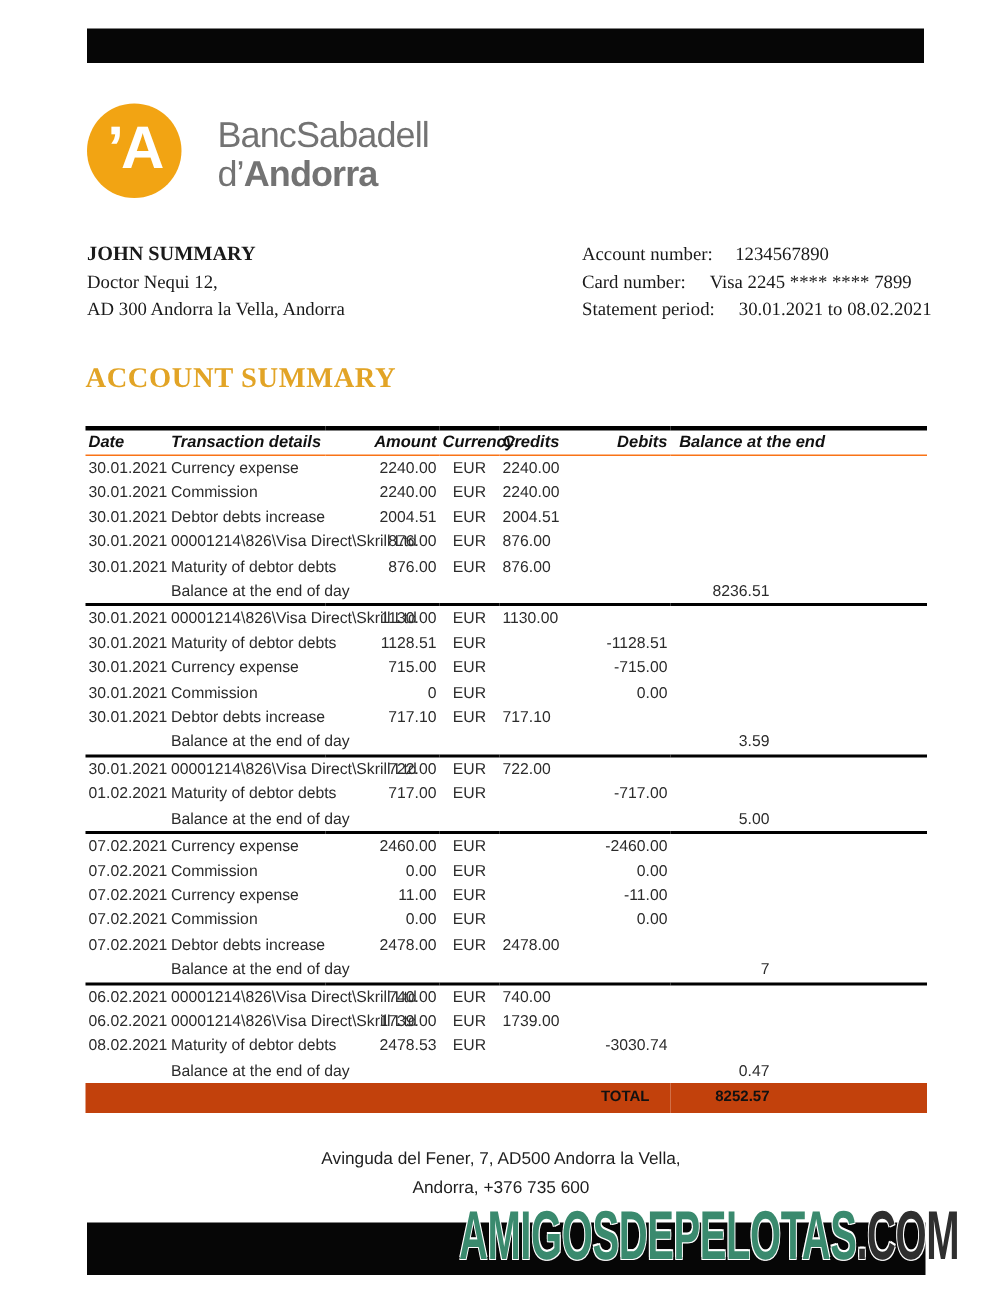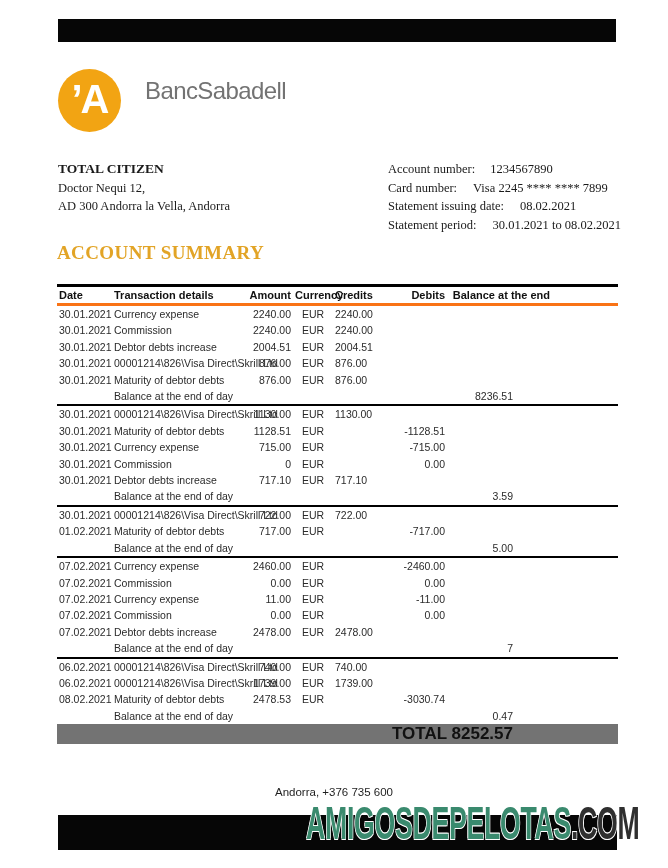--- a/index.html
+++ b/index.html
@@ -37,36 +37,36 @@
     color:#E2A426; letter-spacing:0.4px; }
 
   
   .stmt-table { position:absolute; left:57px; top:284px; width:561px;
     border-collapse:collapse; table-layout:fixed; }
   .stmt-table col.c1 { width:55px; }  .stmt-table col.c2 { width:105px; }
   .stmt-table col.c3 { width:76px; }  .stmt-table col.c4 { width:40px; }
   .stmt-table col.c5 { width:57px; }  .stmt-table col.c6 { width:57px; }
   .stmt-table col.c7 { width:171px; }
   .stmt-table th {
-    border-top:3px solid #000; border-bottom:3px solid #f97316;
-    font-size:11px; padding:2px 2px; color:#111; white-space:nowrap;
+    border-top:3px solid #000; border-bottom:1px solid #f97316;
+    font-size:11px; padding:2px 2px; color:#111; white-space:nowrap;font-style:italic;
   }
   .stmt-table td { font-size:10.5px; color:#2b2b2b; padding:2px 2px;
     line-height:12.4px; white-space:nowrap; overflow:visible; }
   .stmt-table th:nth-child(1), .stmt-table td:nth-child(1) { text-align:left; }
   .stmt-table th:nth-child(2), .stmt-table td:nth-child(2) { text-align:left; }
   .stmt-table th:nth-child(3), .stmt-table td:nth-child(3) { text-align:right; }
   .stmt-table th:nth-child(4), .stmt-table td:nth-child(4) { text-align:center; }
   .stmt-table th:nth-child(5), .stmt-table td:nth-child(5) { text-align:left; }
   .stmt-table th:nth-child(6), .stmt-table td:nth-child(6) { text-align:right; }
   .stmt-table th:nth-child(7) { text-align:right; padding-right:68px; }
   .stmt-table td:nth-child(7) { text-align:right; padding-right:105px; }
   .stmt-table tr.group-end td { border-bottom:2px solid #000; }
   .stmt-table .total-row td {
-    background:#737373; border:none; font-weight:bold; font-size:17px;
+    background:#c2410c; border:none; font-weight:bold; font-size:10px;
     color:#111; padding:3.5px 2px; }
   .stmt-table .total-row td.total-label { text-align:right; padding-right:14px; }
   .stmt-table .total-row td.total-value { text-align:right; padding-right:105px; }
 
   
   .footer-line { position:absolute; left:0; width:100%; text-align:center;
     font-size:11.5px; color:#1e1e1e; }
   .footer-line.l1 { top:767px; }
   .footer-line.l2 { top:786px; }
 
@@ -81,33 +81,33 @@
 <body>
 
 <div class="page">
 
   <div class="redaction redaction-top"></div>
 
   <div class="logo">
     <div class="logo-mark">’A</div>
     <div class="logo-text">
       <div>BancSabadell</div>
+      <div><span>d’</span><span class="bold">Andorra</span></div>
     </div>
   </div>
 
   <div class="customer">
-    <div class="name">TOTAL CITIZEN</div>
+    <div class="name">JOHN SUMMARY</div>
     <div>Doctor Nequi 12,</div>
     <div>AD 300 Andorra la Vella, Andorra</div>
   </div>
 
   <div class="acct-info">
     <div><span>Account number:</span><span class="val val-wide">1234567890</span></div>
     <div><span>Card number:</span><span class="val">Visa 2245 **** **** 7899</span></div>
-    <div><span>Statement issuing date:</span><span class="val">08.02.2021</span></div>
     <div><span>Statement period:</span><span class="val">30.01.2021 to 08.02.2021</span></div>
   </div>
 
   <div class="section-title">ACCOUNT SUMMARY</div>
 
   <table class="stmt-table">
     <colgroup>
       <col class="c1">
         <col class="c2">
         <col class="c3">
@@ -356,20 +356,21 @@
       </tbody>
     <tfoot>
       <tr class="total-row">
         <td colspan="5"></td>
         <td class="total-label">TOTAL</td>
         <td class="total-value">8252.57</td>
       </tr>
     </tfoot>
   </table>
 
+  <div class="footer-line l1">Avinguda del Fener, 7, AD500 Andorra la Vella,</div>
   <div class="footer-line l2">Andorra, +376 735 600</div>
 
   <div class="redaction redaction-bottom"></div>
 
   <div class="watermark">
     <span class="green">AMIGOSDEPELOTAS</span><span class="dark">.COM</span>
   </div>
 
 </div>
 

